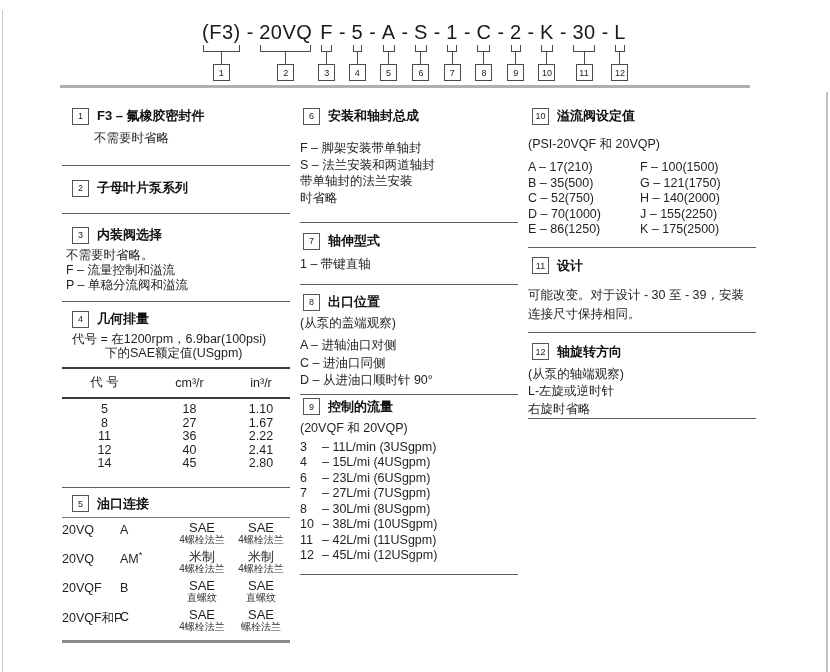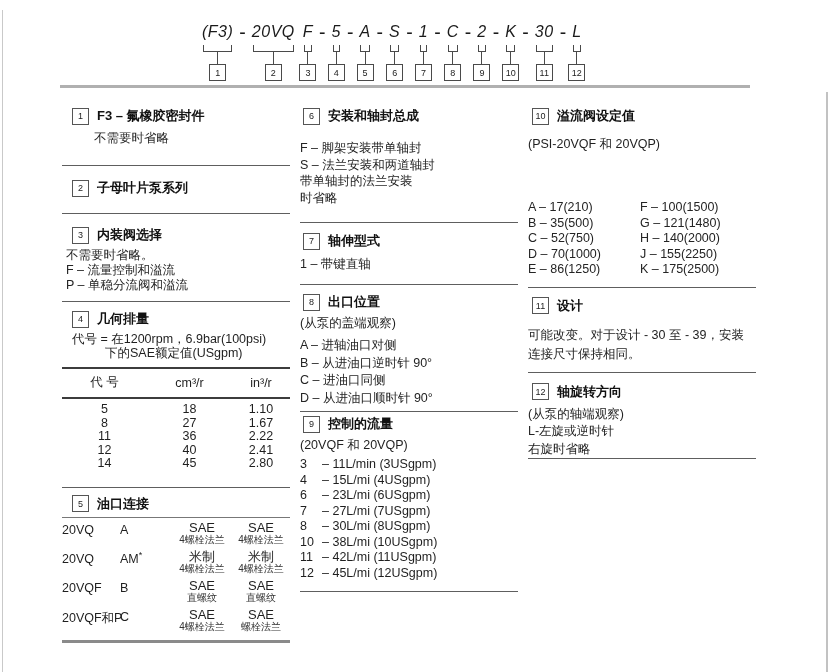--- a/index.html
+++ b/index.html
@@ -10,21 +10,21 @@
   }
   
   .edge-left  { position:absolute; left:2px; top:10px; bottom:0; width:1px; background:#c9c9c9; }
   .edge-right { position:absolute; left:826px; top:92px; bottom:0; width:2px; background:#c2c2c2; }
   
   .title-rule { position:absolute; left:60px; top:85px; width:690px; height:3px; background:#b0b0b0; }
 
   
   .code-row { position:absolute; left:198px; top:20px; display:flex; align-items:flex-start; }
   .seg { display:flex; flex-direction:column; align-items:center; }
-  .seg-label { font-size:16px; line-height:24px; letter-spacing:0.5px; padding:0 4px; white-space:nowrap; color:#1a1a1a;font-style:italic; }
+  .seg-label { font-size:20px; line-height:24px; letter-spacing:0.5px; padding:0 4px; white-space:nowrap; color:#1a1a1a; }
   .seg-bracket { align-self:stretch; height:6px; margin:1px 5px 0 5px;
     border-left:1px solid #4a4a4a; border-right:1px solid #4a4a4a; border-bottom:1px solid #4a4a4a; }
   .seg-stem { width:1px; height:12px; background:#4a4a4a; }
   .seg-box { width:15px; height:15px; border:1px solid #4a4a4a; display:flex; align-items:center; justify-content:center;
     font-size:9px; color:#222; background:#fff; }
   .code-dash { font-size:19.5px; line-height:24px; color:#1a1a1a; padding:0 2px; }
 
   
   .col { position:absolute; top:108px; }
   .col-left  { left:62px;  width:228px; }
@@ -70,21 +70,21 @@
   .s8-lines { margin-top:5px; }
   .s8-lines .body-line { line-height:17.5px; }
   .s9-items { margin-top:3px; }
   .s9-item { display:flex; font-size:12.5px; line-height:15.5px; }
   .s9-item .code { width:22px; flex:0 0 auto; }
 
   
   .s10-sub { margin-top:12px; font-size:12.5px; line-height:16px; }
   .s10-unit { font-size:12.5px; line-height:15px; }
   .s10-cols { display:flex; margin-top:8px; }
-  .s10-col { width:112px;margin-top:40px; }
+  .s10-col { width:112px; }
   .s10-col .body-line { line-height:15.5px; white-space:nowrap; }
   .s11-lines { margin-top:12px; }
   .s11-lines .body-line { line-height:19px; }
   .s12-lines { margin-top:6px; }
   .s12-lines .body-line { line-height:17.5px; }
 
   .mt-hr1 { margin-top:18px; } .mt-hr2 { margin-top:17px; } .mt-s2 { margin-top:14px; }
   .mt-s3 { margin-top:13px; } .mt-hr3 { margin-top:8px; } .mt-s4 { margin-top:9px; }
   .mt-hr4 { margin-top:16px; } .mt-s5 { margin-top:8px; }
   .mt-hr6 { margin-top:16px; } .mt-s7 { margin-top:10px; } .mt-hr7 { margin-top:12px; }
@@ -337,21 +337,20 @@
   </div>
   <hr class="hr mt-hr7">
 
   <div class="sec-head head-indent-m mt-s8">
     <span class="sec-box">8</span>
     <span class="sec-title">出口位置</span>
   </div>
   <div class="subtitle">(从泵的盖端观察)</div>
   <div class="s8-lines">
     <div class="body-line">A – 进轴油口对侧</div>
-    <div class="body-line">B – 从进油口逆时针 90°</div>
     <div class="body-line">C – 进油口同侧</div>
     <div class="body-line">D – 从进油口顺时针 90°</div>
   </div>
   <hr class="hr mt-hr8">
 
   <div class="sec-head head-indent-m mt-s9">
     <span class="sec-box">9</span>
     <span class="sec-title">控制的流量</span>
   </div>
   <div class="subtitle">(20VQF 和 20VQP)</div>
@@ -402,21 +401,21 @@
   <div class="s10-cols">
     <div class="s10-col">
       <div class="body-line">A – 17(210)</div>
       <div class="body-line">B – 35(500)</div>
       <div class="body-line">C – 52(750)</div>
       <div class="body-line">D – 70(1000)</div>
       <div class="body-line">E – 86(1250)</div>
     </div>
     <div class="s10-col">
       <div class="body-line">F – 100(1500)</div>
-      <div class="body-line">G – 121(1480)</div>
+      <div class="body-line">G – 121(1750)</div>
       <div class="body-line">H – 140(2000)</div>
       <div class="body-line">J – 155(2250)</div>
       <div class="body-line">K – 175(2500)</div>
     </div>
   </div>
   <hr class="hr mt-hr10">
 
   <div class="sec-head head-indent-r mt-s11">
     <span class="sec-box">11</span>
     <span class="sec-title">设计</span>

